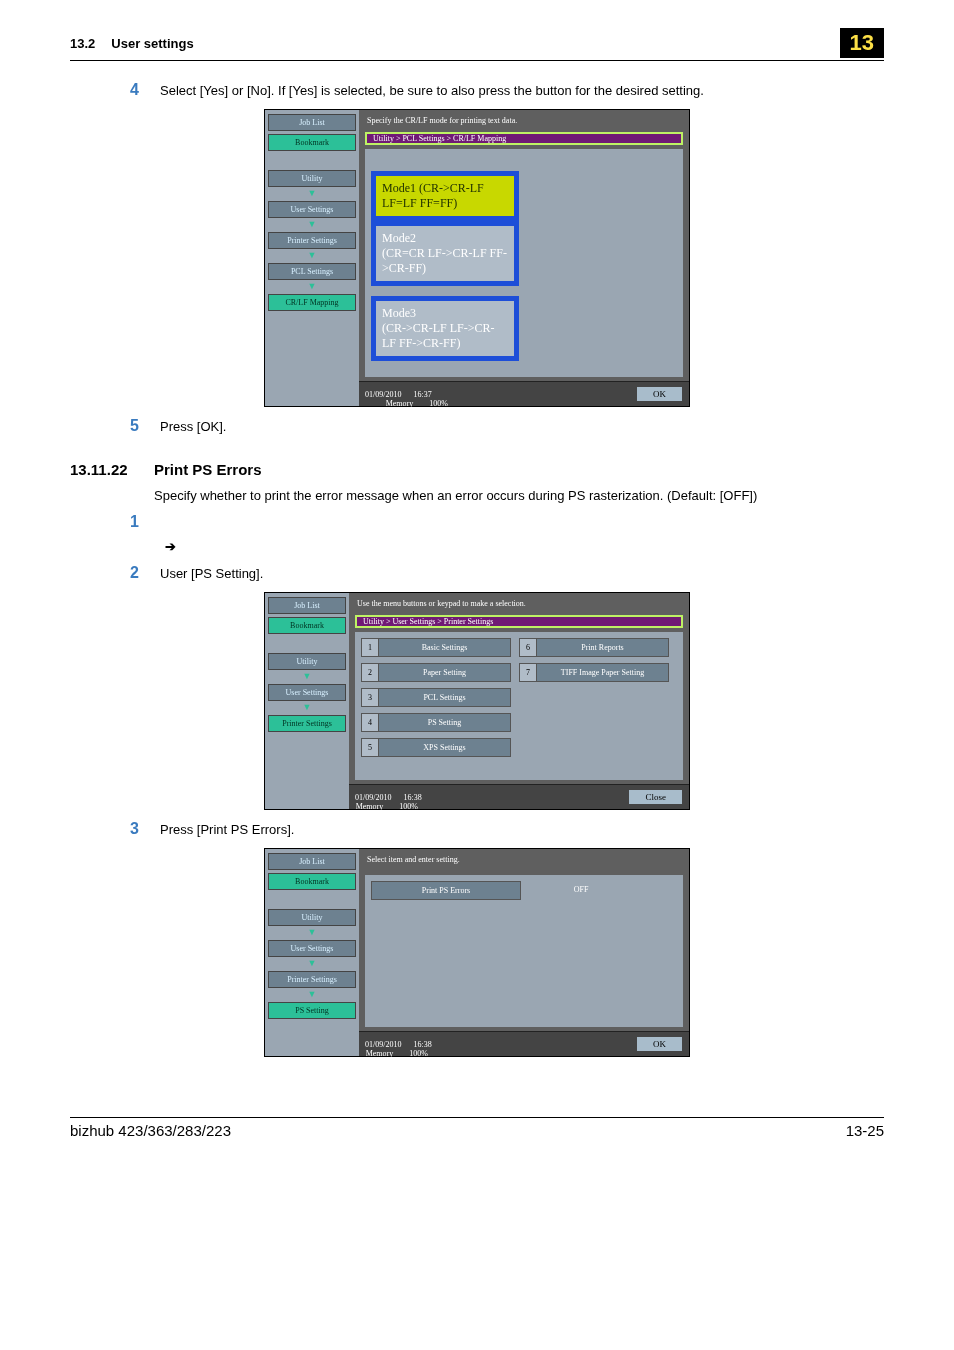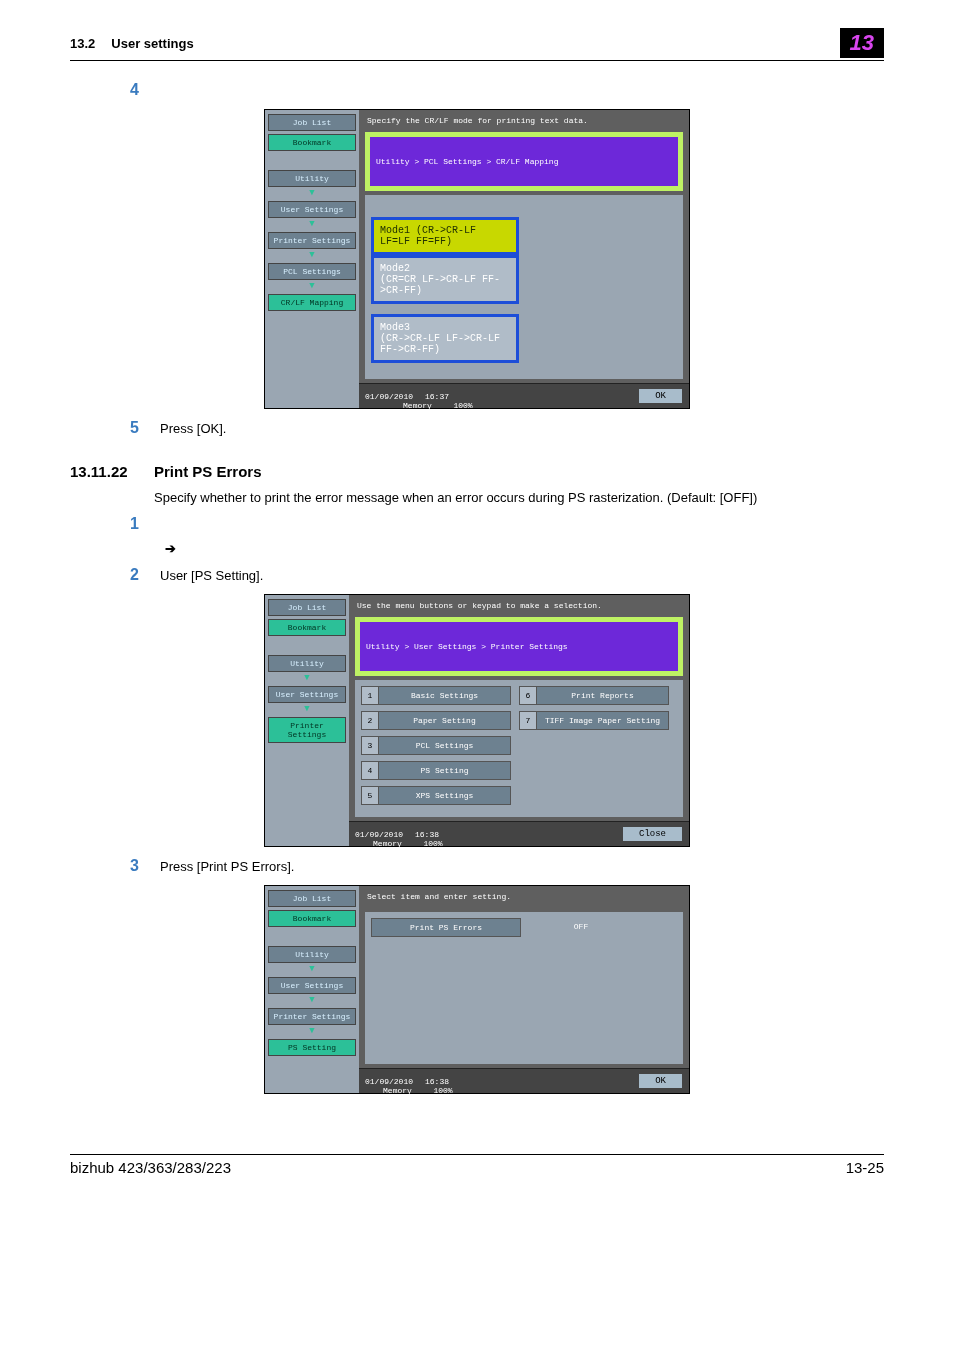--- a/index.html
+++ b/index.html
@@ -8,40 +8,40 @@
     font-size: 13px;
     color: #000;
     background: #fff;
     margin: 0;
     padding: 28px 70px 50px 70px;
     width: 954px;
   }
   .doc-header { display: flex; align-items: center; border-bottom: 1px solid #000; padding-bottom: 2px; margin-bottom: 20px; }
   .doc-header .hnum { font-weight: bold; margin-right: 16px; }
   .doc-header .htitle { font-weight: bold; }
-  .doc-header .chapnum-box { margin-left: auto; background: #000; color: #d946ef; font-weight: bold; font-style: italic; font-size: 22px; padding: 2px 10px; }
+  .doc-header .chapnum-box { margin-left: auto; background: #000; color: #fde047; font-weight: bold; font-size: 22px; padding: 2px 10px; }
   .step-row { display: flex; margin: 10px 0 8px 60px; }
   .step-num { color: #3a7bbf; font-weight: bold; font-size: 16px; width: 30px; flex: 0 0 30px; }
   .step-text { padding-top: 2px; }
   .sub-row { display: flex; margin-left: 95px; margin-top: 4px; }
   .sub-arrow { margin-right: 8px; font-weight: bold; }
-  .screenshot { margin: 10px auto; width: 426px; border: 1px solid #000; background: #5f5f5f; display: flex; font-family: Liberation Mono, monospace; font-size: 9px; color: #fff; }
+  .screenshot { margin: 10px auto; width: 426px; border: 1px solid #000; background: #5f5f5f; display: flex; font-family: Liberation Serif, serif; font-size: 9px; color: #fff; }
   .ss-side { width: 94px; background: #9aa6b2; display: flex; flex-direction: column; padding: 4px 3px; }
   .ss-btn { background: #6d8190; border: 1px solid #444; color: #d8f0ff; text-align: center; padding: 3px 0; margin-bottom: 3px; font-size: 8px; }
   .ss-btn.teal { background: #2cc098; color: #003322; }
   .ss-arrow-down { color: #2cc098; font-size: 9px; text-align: center; margin: -2px 0 3px 0; }
   .ss-main { flex: 1; display: flex; flex-direction: column; }
   .ss-instr { background: #5f5f5f; padding: 6px 8px; font-size: 8px; min-height: 22px; }
-  .ss-crumb { background: #6d28d9; border: 5px solid #bef264; margin: 0 6px; padding: 20px 6px; font-size: 8px; }
+  .ss-crumb { background: #701a75; border: 2px solid #bef264; margin: 0 6px; padding: 0 6px; font-size: 8px; }
   .ss-body { flex: 1; background: #9aa6b2; margin: 4px 6px; padding: 6px; position: relative; }
   .ss-status { background: #444; border-top: 1px solid #222; color: #fff; padding: 4px 6px; font-size: 8px; display: flex; align-items: center; }
   .ss-ok { margin-left: auto; background: #a8bccb; border: 1px solid #444; color: #000; padding: 2px 16px; font-size: 9px; }
   .ss-tab { display: inline-block; background: #7d8fa0; border: 1px solid #555; color: #fff; padding: 3px 22px; font-size: 8px; margin-right: -1px; }
   .ss-tab.active { background: #c8d800; color: #223300; }
-  .ss-opt { display: inline-block; background: #b0bcc8; border: 3px solid #1d4ed8; color: #fff; padding: 5px 6px; font-size: 10px; width: 148px; vertical-align: top; }
+  .ss-opt { display: inline-block; background: #b0bcc8; border: 5px solid #1d4ed8; color: #fff; padding: 5px 6px; font-size: 12px; width: 148px; vertical-align: top; }
   .ss-opt.active { background: #c8d800; color: #223300; }
   .opt-row { margin-bottom: 10px; }
   .ss-menu-row { display: flex; margin-bottom: 6px; }
   .ss-menu-num { background: #b0bcc8; border: 1px solid #555; color: #000; width: 18px; text-align: center; font-size: 8px; display:flex; align-items:center; justify-content:center; }
   .ss-menu-lbl { background: #6d8190; border: 1px solid #555; border-left:none; color: #fff; padding: 4px 0; font-size: 8px; flex:1; text-align:center; }
   .ss-menu-col { width: 150px; margin-right: 8px; }
   .ss-listrow { display:flex; margin-bottom:4px; }
   .ss-list-l { background:#6d8190; border:1px solid #555; color:#fff; padding:4px 10px; font-size:8px; width:150px; text-align:center;}
   .ss-list-v { background:#9aa6b2; color:#fff; padding:4px 10px; font-size:8px; width:120px; text-align:center;}
   .section-head { display:flex; margin: 26px 0 10px 0; }
@@ -55,20 +55,21 @@
 <body>
 
 <div class="doc-header">
   <span class="hnum">13.2</span>
   <span class="htitle">User settings</span>
   <span class="chapnum-box">13</span>
 </div>
 
 <div class="step-row">
   <div class="step-num">4</div>
+  <div class="step-text">Select [Yes] or [No]. If [Yes] is selected, be sure to also press the button for the desired setting.</div>
 </div>
 
 <div class="screenshot">
   <div class="ss-side">
     <div class="ss-btn">Job List</div>
     <div class="ss-btn teal">Bookmark</div>
     <div style="height:16px"></div>
     <div class="ss-btn">Utility</div>
     <div class="ss-arrow-down">▼</div>
     <div class="ss-btn">User Settings</div>

